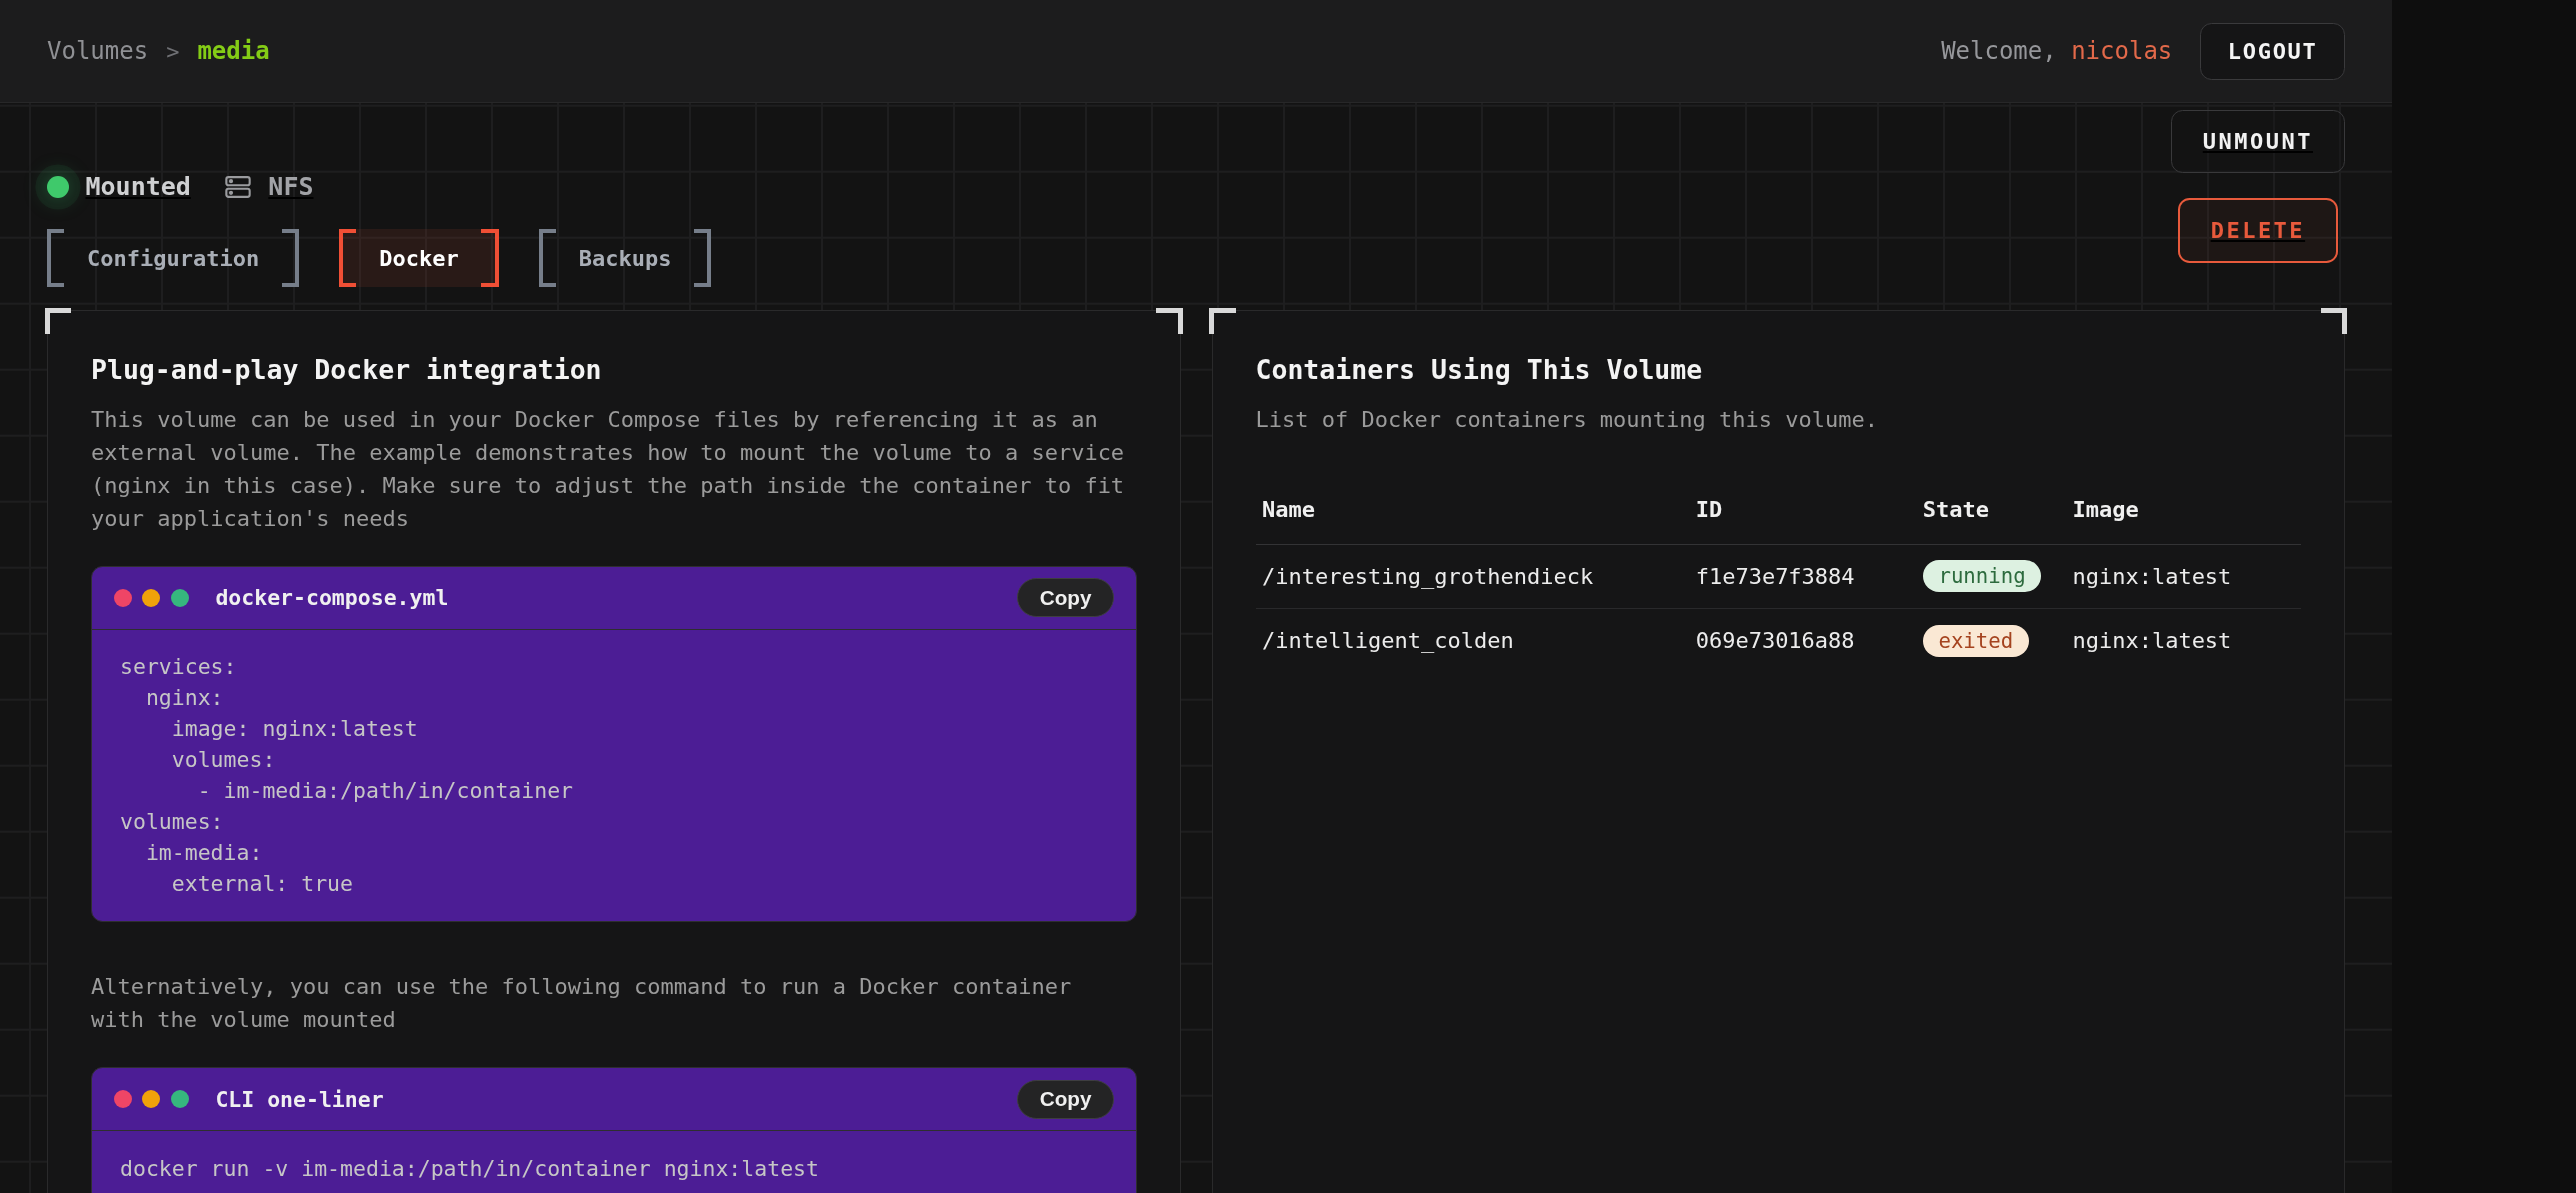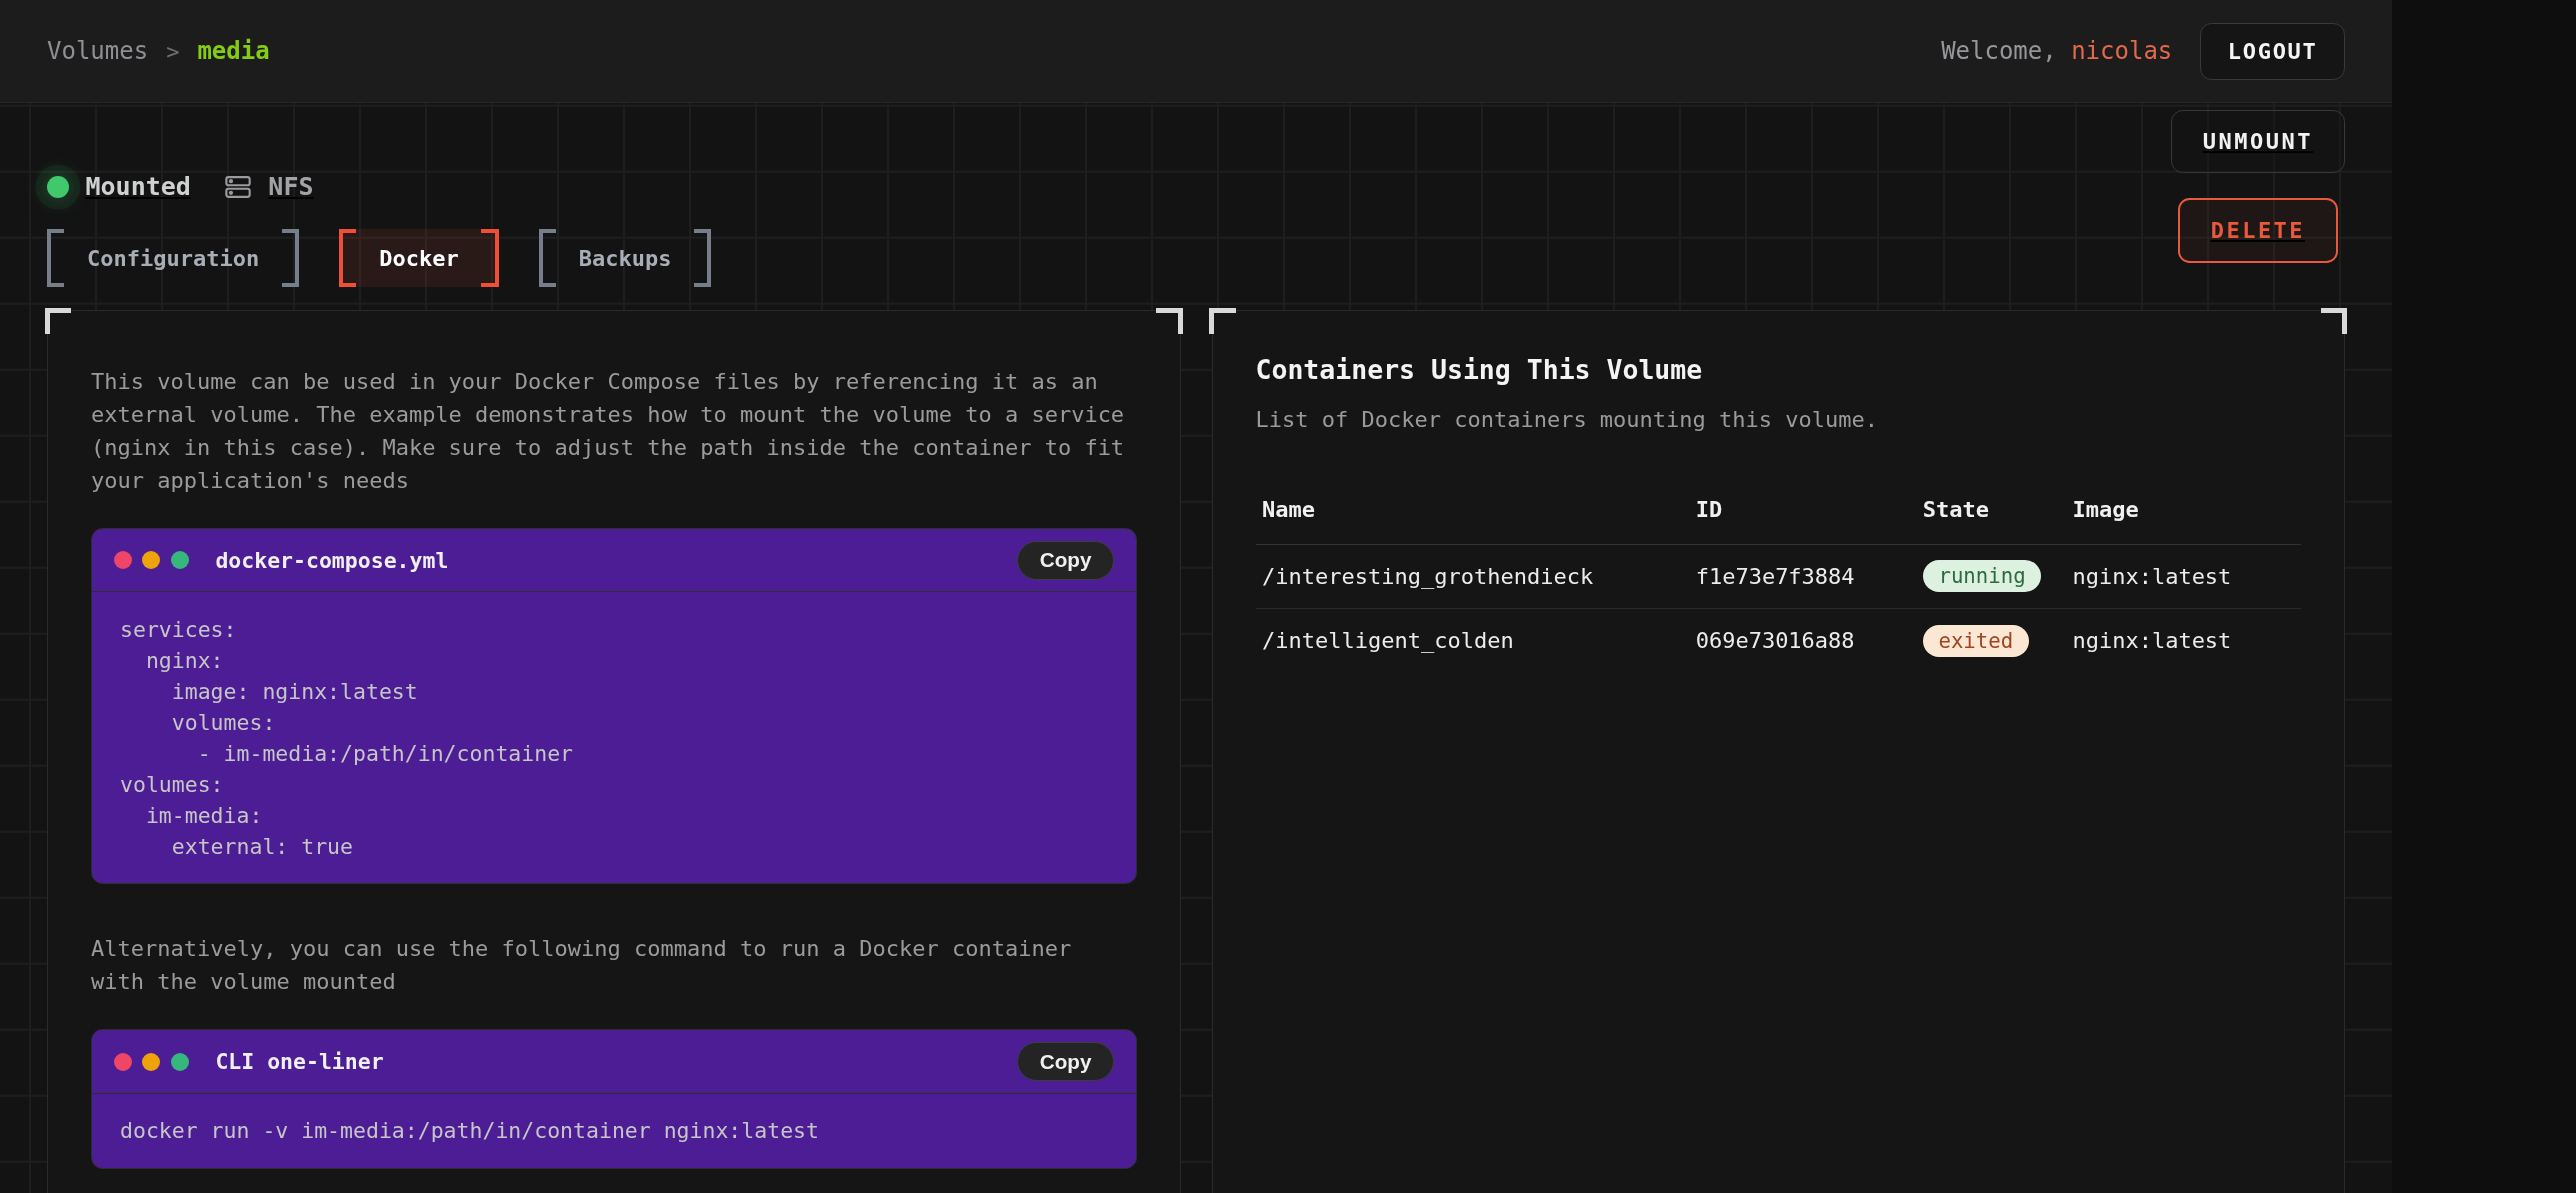--- a/index.html
+++ b/index.html
@@ -153,20 +153,21 @@
       <div class="tab active">Docker</div>
       <div class="tab">Backups</div>
     </div>
 
     <div class="panels-row">
 
       <div class="panel">
         <span class="corner tl"></span>
         <span class="corner tr"></span>
 
+        <div class="panel-title">Plug-and-play Docker integration</div>
         <div class="panel-desc">This volume can be used in your Docker Compose files by referencing it as an external volume. The example demonstrates how to mount the volume to a service (nginx in this case). Make sure to adjust the path inside the container to fit your application's needs</div>
 
         <div class="code-block">
           <div class="code-header">
             <span class="traffic">
               <span class="dot red"></span>
               <span class="dot yellow"></span>
               <span class="dot green"></span>
             </span>
             <span class="code-filename">docker-compose.yml</span>

